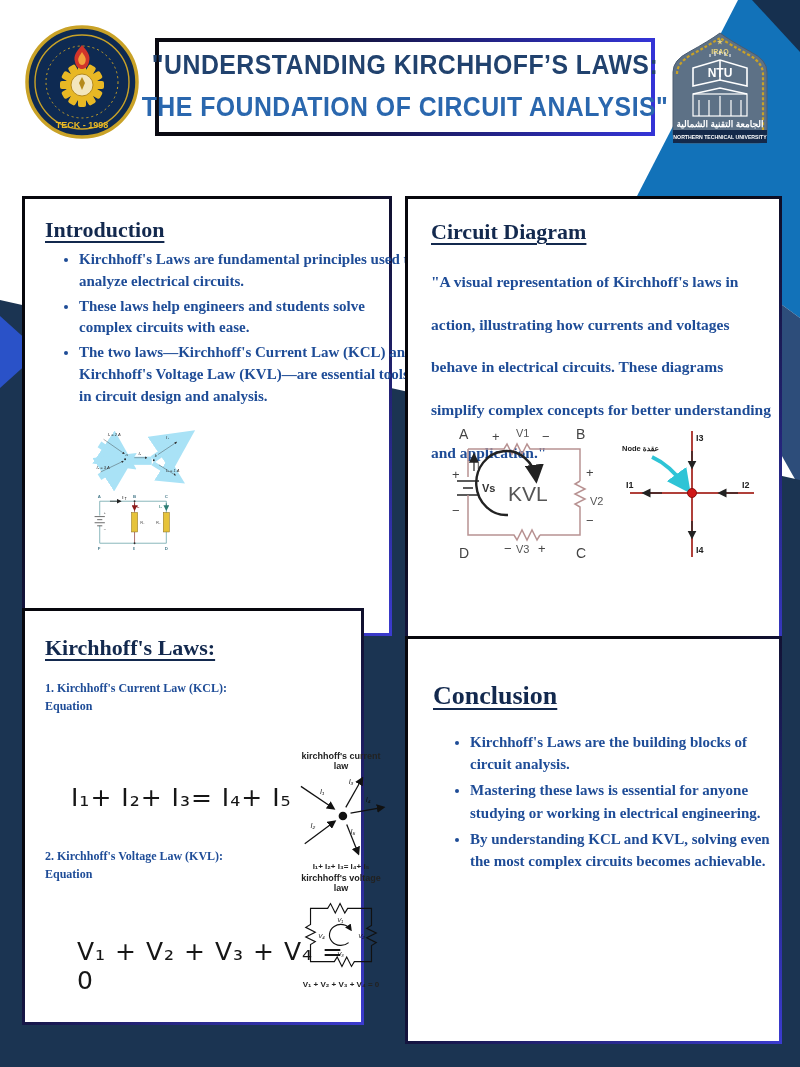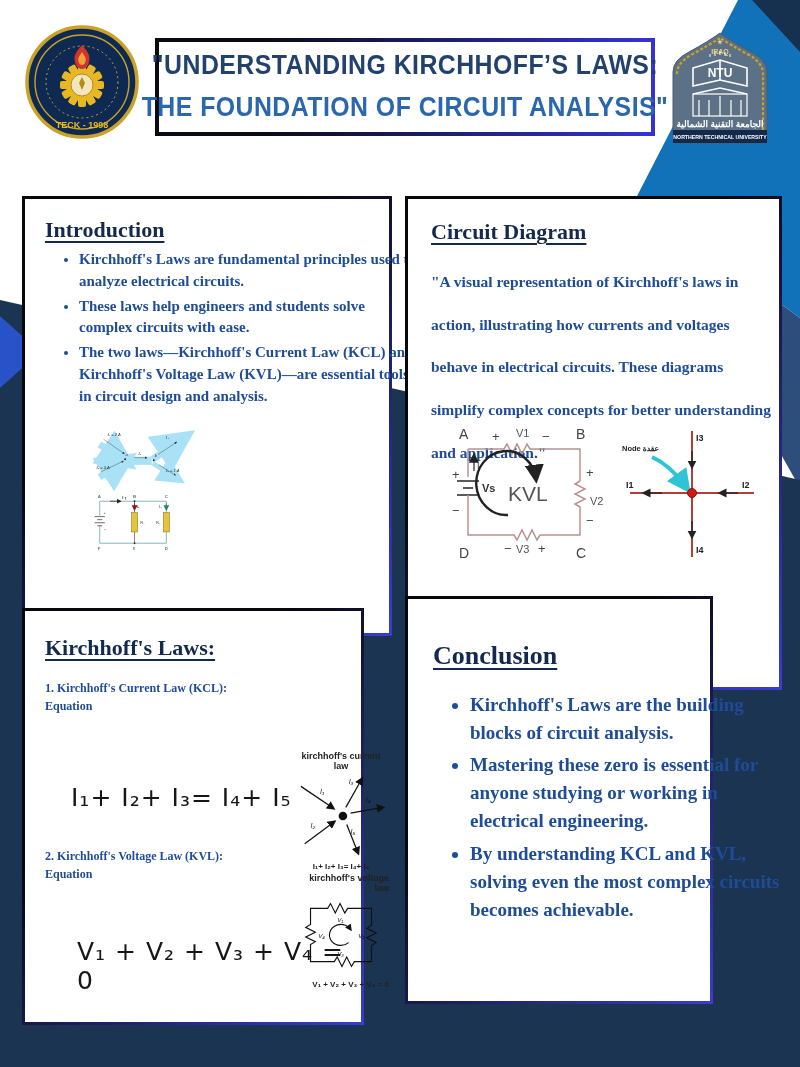--- a/index.html
+++ b/index.html
@@ -29,21 +29,21 @@
 
   
   .panel{
     position:absolute;background:#ffffff;z-index:2;border:3px solid;
     border-image:linear-gradient(135deg,#07070d 35%,#3b3bcf) 1;
     box-sizing:border-box;
   }
   #panel-intro {left:22px; top:196px; width:370px; height:440px;}
   #panel-circ  {left:405px;top:196px; width:377px; height:494px;}
   #panel-laws  {left:22px; top:608px; width:342px; height:417px;}
-  #panel-concl {left:405px;top:596px; width:308px; height:408px;}
+  #panel-concl {left:405px;top:636px; width:377px; height:408px;}
 
   .p-heading{
     font-weight:700;color:#13294e;text-decoration:underline;
     text-decoration-thickness:2px;text-underline-offset:4px;
     font-size:22px;margin:0;
   }
   .blue-text{color:#1e4c97;font-weight:700;}
 
   #panel-intro .p-heading{position:absolute;left:20px;top:18px;}
   #intro-bullets{position:absolute;left:18px;top:50px;width:342px;margin:0;
@@ -61,27 +61,27 @@
   #kcl-block{top:68px;}
   #kvl-block{top:236px;}
   .big-eq{
     position:absolute;color:#161616;font-family:"DejaVu Sans",sans-serif;
     font-size:25px;font-weight:400;letter-spacing:1px;
   }
   #kcl-eq{left:46px;top:172px;}
   #kvl-eq{left:52px;top:326px;}
   .mini-diagram{position:absolute;width:96px;text-align:center;}
   #kcl-mini{left:268px;top:140px;}
-  #kvl-mini{left:268px;top:262px;text-align:right;}
+  #kvl-mini{left:268px;top:262px;}
   .mini-title{font-family:"Liberation Sans",sans-serif;font-size:9px;font-weight:700;color:#222;margin-bottom:2px;}
   .mini-caption{font-family:"Liberation Sans",sans-serif;font-size:8px;font-weight:700;color:#222;margin-top:1px;}
 
   #panel-concl .p-heading{position:absolute;left:25px;top:42px;font-size:26px;}
   #concl-bullets{position:absolute;left:28px;top:92px;width:322px;margin:0;
-    padding-left:34px;font-size:19px;line-height:1.48;}
+    padding-left:34px;font-size:15px;line-height:1.48;}
   #concl-bullets li{margin-bottom:4px;}
 </style>
 </head>
 <body>
 
 <div id="poster">
 
   <svg class="bg" width="800" height="1067">
     <rect width="800" height="1067" fill="#ffffff"></rect>
     <polygon points="738,0 800,0 800,318 636,198" fill="#1272b9"></polygon>
@@ -395,18 +395,18 @@
         </g>
       </svg>
       <div class="mini-caption">V₁ + V₂ + V₃ + V₄ = 0</div>
     </div>
   </div>
 
   <div id="panel-concl" class="panel">
     <h2 class="p-heading">Conclusion</h2>
     <ul id="concl-bullets" class="blue-text">
       <li>Kirchhoff's Laws are the building blocks of circuit analysis.</li>
-      <li>Mastering these zero is essential for anyone studying or working in electrical engineering.</li>
+      <li>Mastering these laws is essential for anyone studying or working in electrical engineering.</li>
       <li>By understanding KCL and KVL, solving even the most complex circuits becomes achievable.</li>
     </ul>
   </div>
 
 </div>
 
 </body></html>

